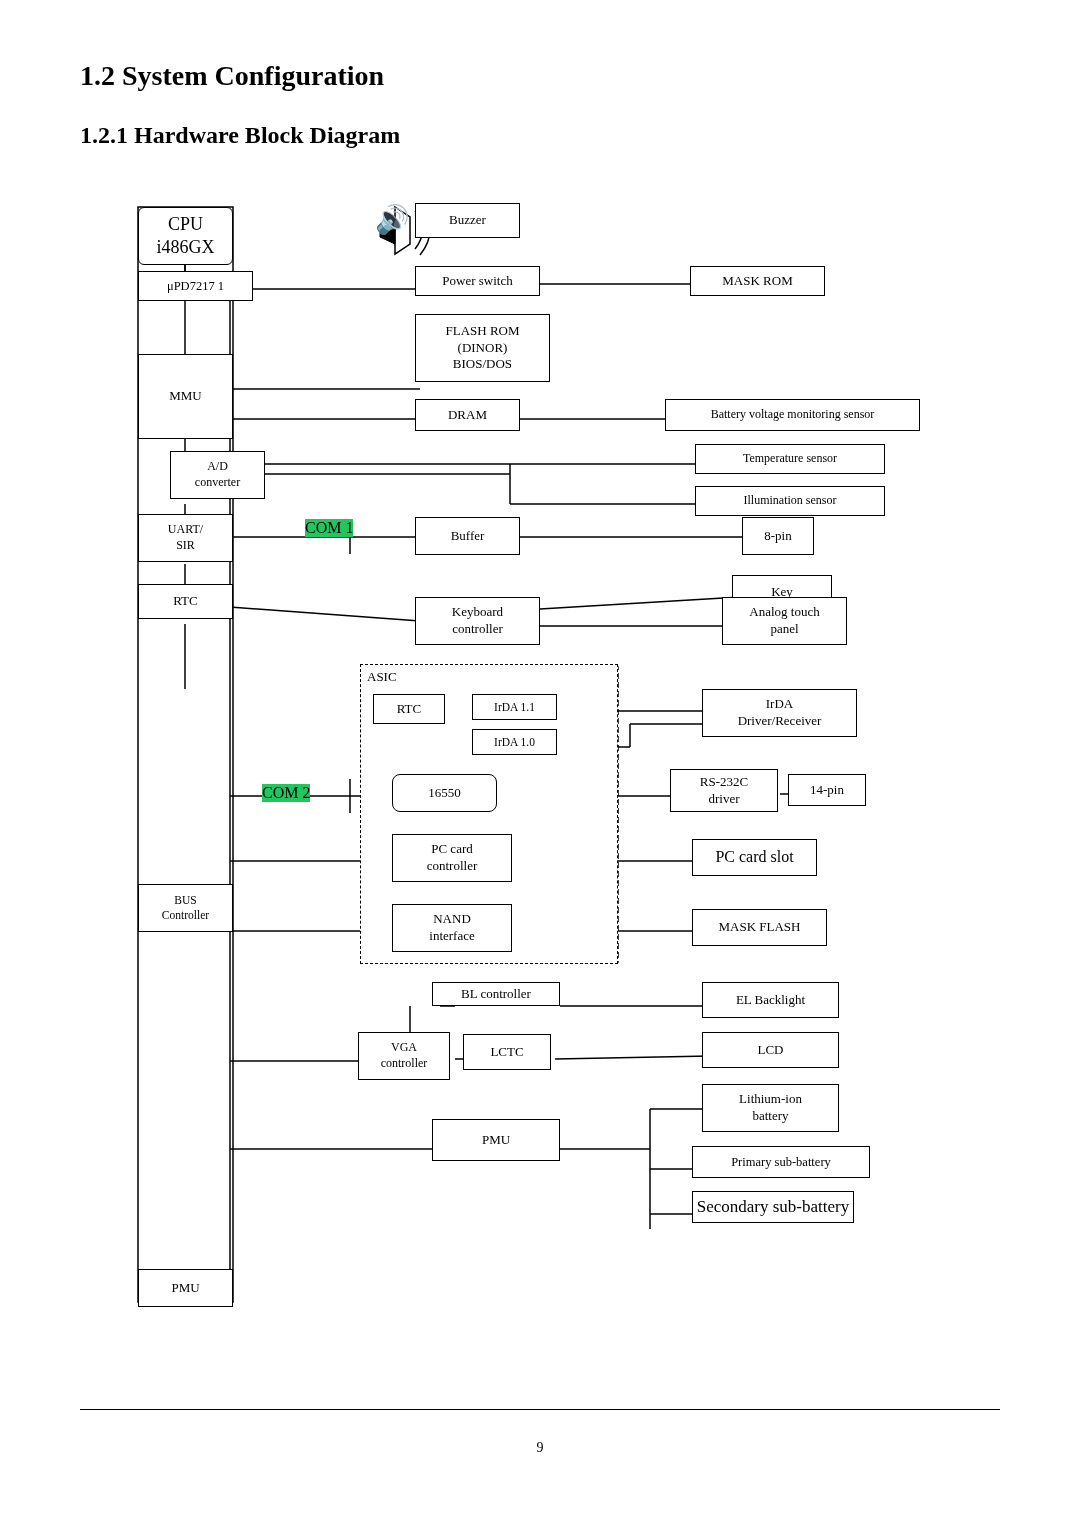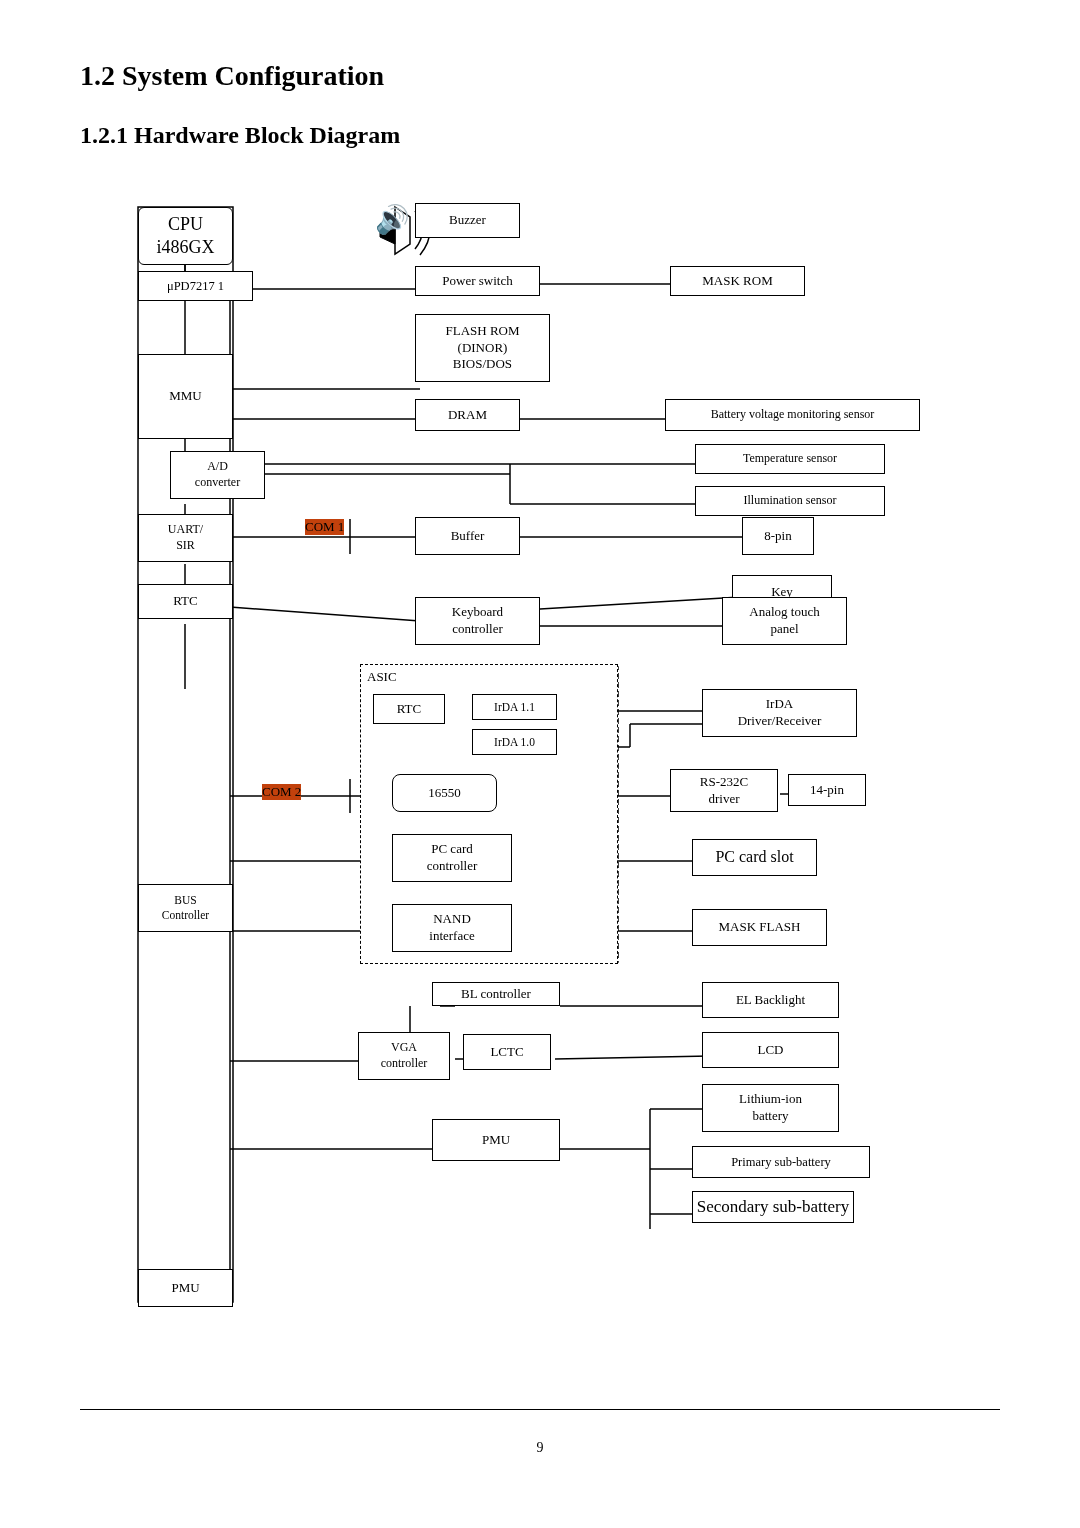--- a/index.html
+++ b/index.html
@@ -54,22 +54,22 @@
       margin-top: 30px;
       font-size: 14px;
     }
     hr.bottom-rule {
       border: none;
       border-top: 1.5px solid #000;
       margin-top: 20px;
     }
     .label-text {
       position: absolute;
-      font-size: 13px;
-      background: #c2410c;
+      font-size: 16px;
+      background: #22c55e;
     }
   </style>
 </head>
 <body>
 
 <h1 class="section-title">1.2   System Configuration</h1>
 <h2 class="subsection-title">1.2.1   Hardware Block Diagram</h2>
 
 <div class="diagram-container">
 
@@ -215,21 +215,21 @@
   </div>
 
   <div class="box" style="left:305px;top:14px;width:105px;height:35px;font-size:13px;">
     <span>Buzzer</span>
   </div>
 
   <div class="box" style="left:305px;top:77px;width:125px;height:30px;font-size:13px;">
     <span>Power switch</span>
   </div>
 
-  <div class="box" style="left:560px;top:77px;width:135px;height:30px;font-size:13px;">
+  <div class="box" style="left:580px;top:77px;width:135px;height:30px;font-size:13px;">
     <span>MASK ROM</span>
   </div>
 
   <div class="box" style="left:305px;top:125px;width:135px;height:68px;font-size:13px;">
     <span>FLASH ROM<br>(DINOR)<br>BIOS/DOS</span>
   </div>
 
   <div class="box" style="left:305px;top:210px;width:105px;height:32px;font-size:13px;">
     <span>DRAM</span>
   </div>

